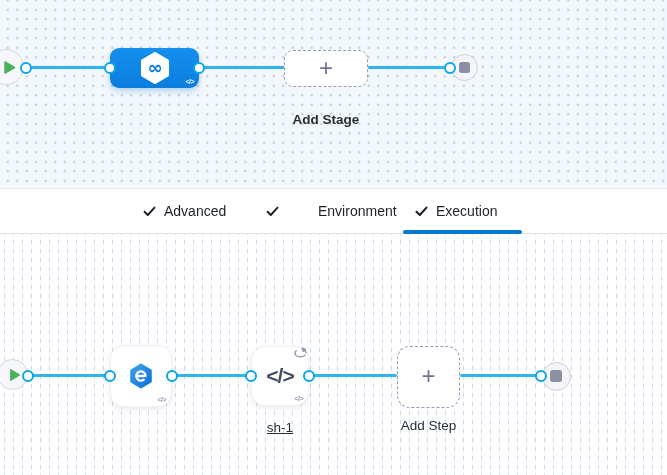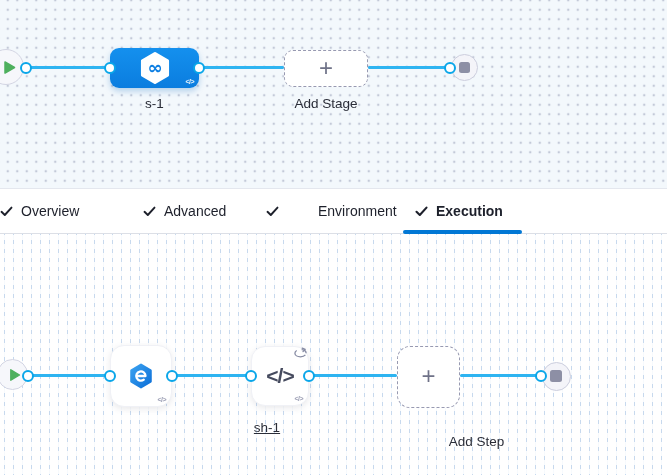--- a/index.html
+++ b/index.html
@@ -29,21 +29,21 @@
   .tabbar{
     position:absolute; left:0; top:188px; width:667px; height:44px;
     background:#ffffff; border-top:1px solid #e4e7ee; border-bottom:1px solid #dcdfe6;
     z-index:5;
   }
   .tab{
     position:absolute; top:0; height:100%;
     display:flex; align-items:center; gap:8px;
     font-size:14px; color:#1d202b; cursor:pointer; white-space:nowrap;
   }
-  .tab.active{ font-weight:700; }
+  .tab.active{ font-weight:400; }
   .tab-underline{
     position:absolute; left:403px; bottom:-1px; width:119px; height:4px;
     background:#0278d5; border-radius:3px;
   }
   .check-icon{ display:inline-flex; }
   
   .edge{
     position:absolute; height:3px; background:#2eb4f1; border-radius:2px; z-index:1;
   }
   .port{
@@ -123,42 +123,33 @@
         <svg width="34" height="34" viewBox="0 0 26 26">
           <polygon points="13,2 22.5,7.5 22.5,18.5 13,24 3.5,18.5 3.5,7.5" fill="#ffffff" stroke="#ffffff" stroke-width="2.5" stroke-linejoin="round"></polygon>
           <text x="13" y="17.6" text-anchor="middle" font-size="14" font-weight="bold" font-family="DejaVu Sans, sans-serif" fill="#0b7de2">∞</text>
         </svg>
       </span>
       <span class="code-badge on-blue">&lt;/&gt;</span>
     </div>
     <div class="port" style="left:20px;  top:61.5px;"></div>
     <div class="port" style="left:104px; top:61.5px;"></div>
     <div class="port" style="left:193px; top:61.5px;"></div>
-    <div class="node-label" style="left:110px; width:89px; top:96px;">s-1</div>
 
     <div class="add-box" style="left:284px; top:50px; width:84px; height:37px; border-radius:9px;">
       <span class="plus-glyph">+</span>
     </div>
-    <div class="node-label" style="left:284px; width:84px; top:96px;">Add Stage</div>
+    <div class="node-label" style="left:284px; width:84px; top:112px;font-weight:bold;">Add Stage</div>
 
     <div class="port" style="left:444px; top:61.5px;"></div>
     <div class="end-node" style="left:450.5px; top:54px; width:27px; height:27px;">
       <span class="stop-square" style="width:11px; height:11px;"></span>
     </div>
   </div>
 
   <div class="tabbar">
-    <div class="tab" style="left:0px;">
-      <span class="check-icon">
-        <svg width="13" height="11" viewBox="0 0 13 11">
-            <path d="M1.5 5.8 L4.8 9 L11.5 1.6" fill="none" stroke="#1d202b" stroke-width="1.9" stroke-linecap="round" stroke-linejoin="round"></path>
-          </svg>
-      </span>
-      <span>Overview</span>
-    </div>
     <div class="tab" style="left:143px;">
       <span class="check-icon">
         <svg width="13" height="11" viewBox="0 0 13 11">
             <path d="M1.5 5.8 L4.8 9 L11.5 1.6" fill="none" stroke="#1d202b" stroke-width="1.9" stroke-linecap="round" stroke-linejoin="round"></path>
           </svg>
       </span>
       <span>Advanced</span>
     </div>
     <div class="tab" style="left:266px;gap:39px;">
       <span class="check-icon">
@@ -218,25 +209,25 @@
     <span class="loop-badge">
       <svg width="17" height="14" viewBox="0 0 17 14">
         <ellipse cx="8.5" cy="7.2" rx="5.6" ry="3.6" fill="none" stroke="#868ba3" stroke-width="1.3" stroke-dasharray="15.5 5" stroke-dashoffset="-2"></ellipse>
         <path d="M10.2 2.2 L13.2 3.4 L11.0 5.6" fill="none" stroke="#868ba3" stroke-width="1.3" stroke-linecap="round" stroke-linejoin="round"></path>
       </svg>
     </span>
     <span class="code-badge on-card">&lt;/&gt;</span>
   </div>
   <div class="port" style="left:245px; top:370px;"></div>
   <div class="port" style="left:303px; top:370px;"></div>
-  <div class="node-label" style="left:238px; width:58px; top:420px;text-decoration:underline;">sh-1</div>
+  <div class="node-label" style="left:251px; width:58px; top:420px;text-decoration:underline;">sh-1</div>
 
   <div class="add-box" style="left:397px; top:346px; width:63px; height:62px; border-radius:13px;">
     <span class="plus-glyph">+</span>
   </div>
-  <div class="node-label" style="left:397px; width:63px; top:434px;margin-left:48px;">Add Step</div>
+  <div class="node-label" style="left:397px; width:63px; top:418px;">Add Step</div>
 
   <div class="port" style="left:535px; top:370px;"></div>
   <div class="end-node" style="left:541.5px; top:361.5px; width:29px; height:29px;">
     <span class="stop-square" style="width:12px; height:12px;"></span>
   </div>
 
 </div>
 
 </body></html>

